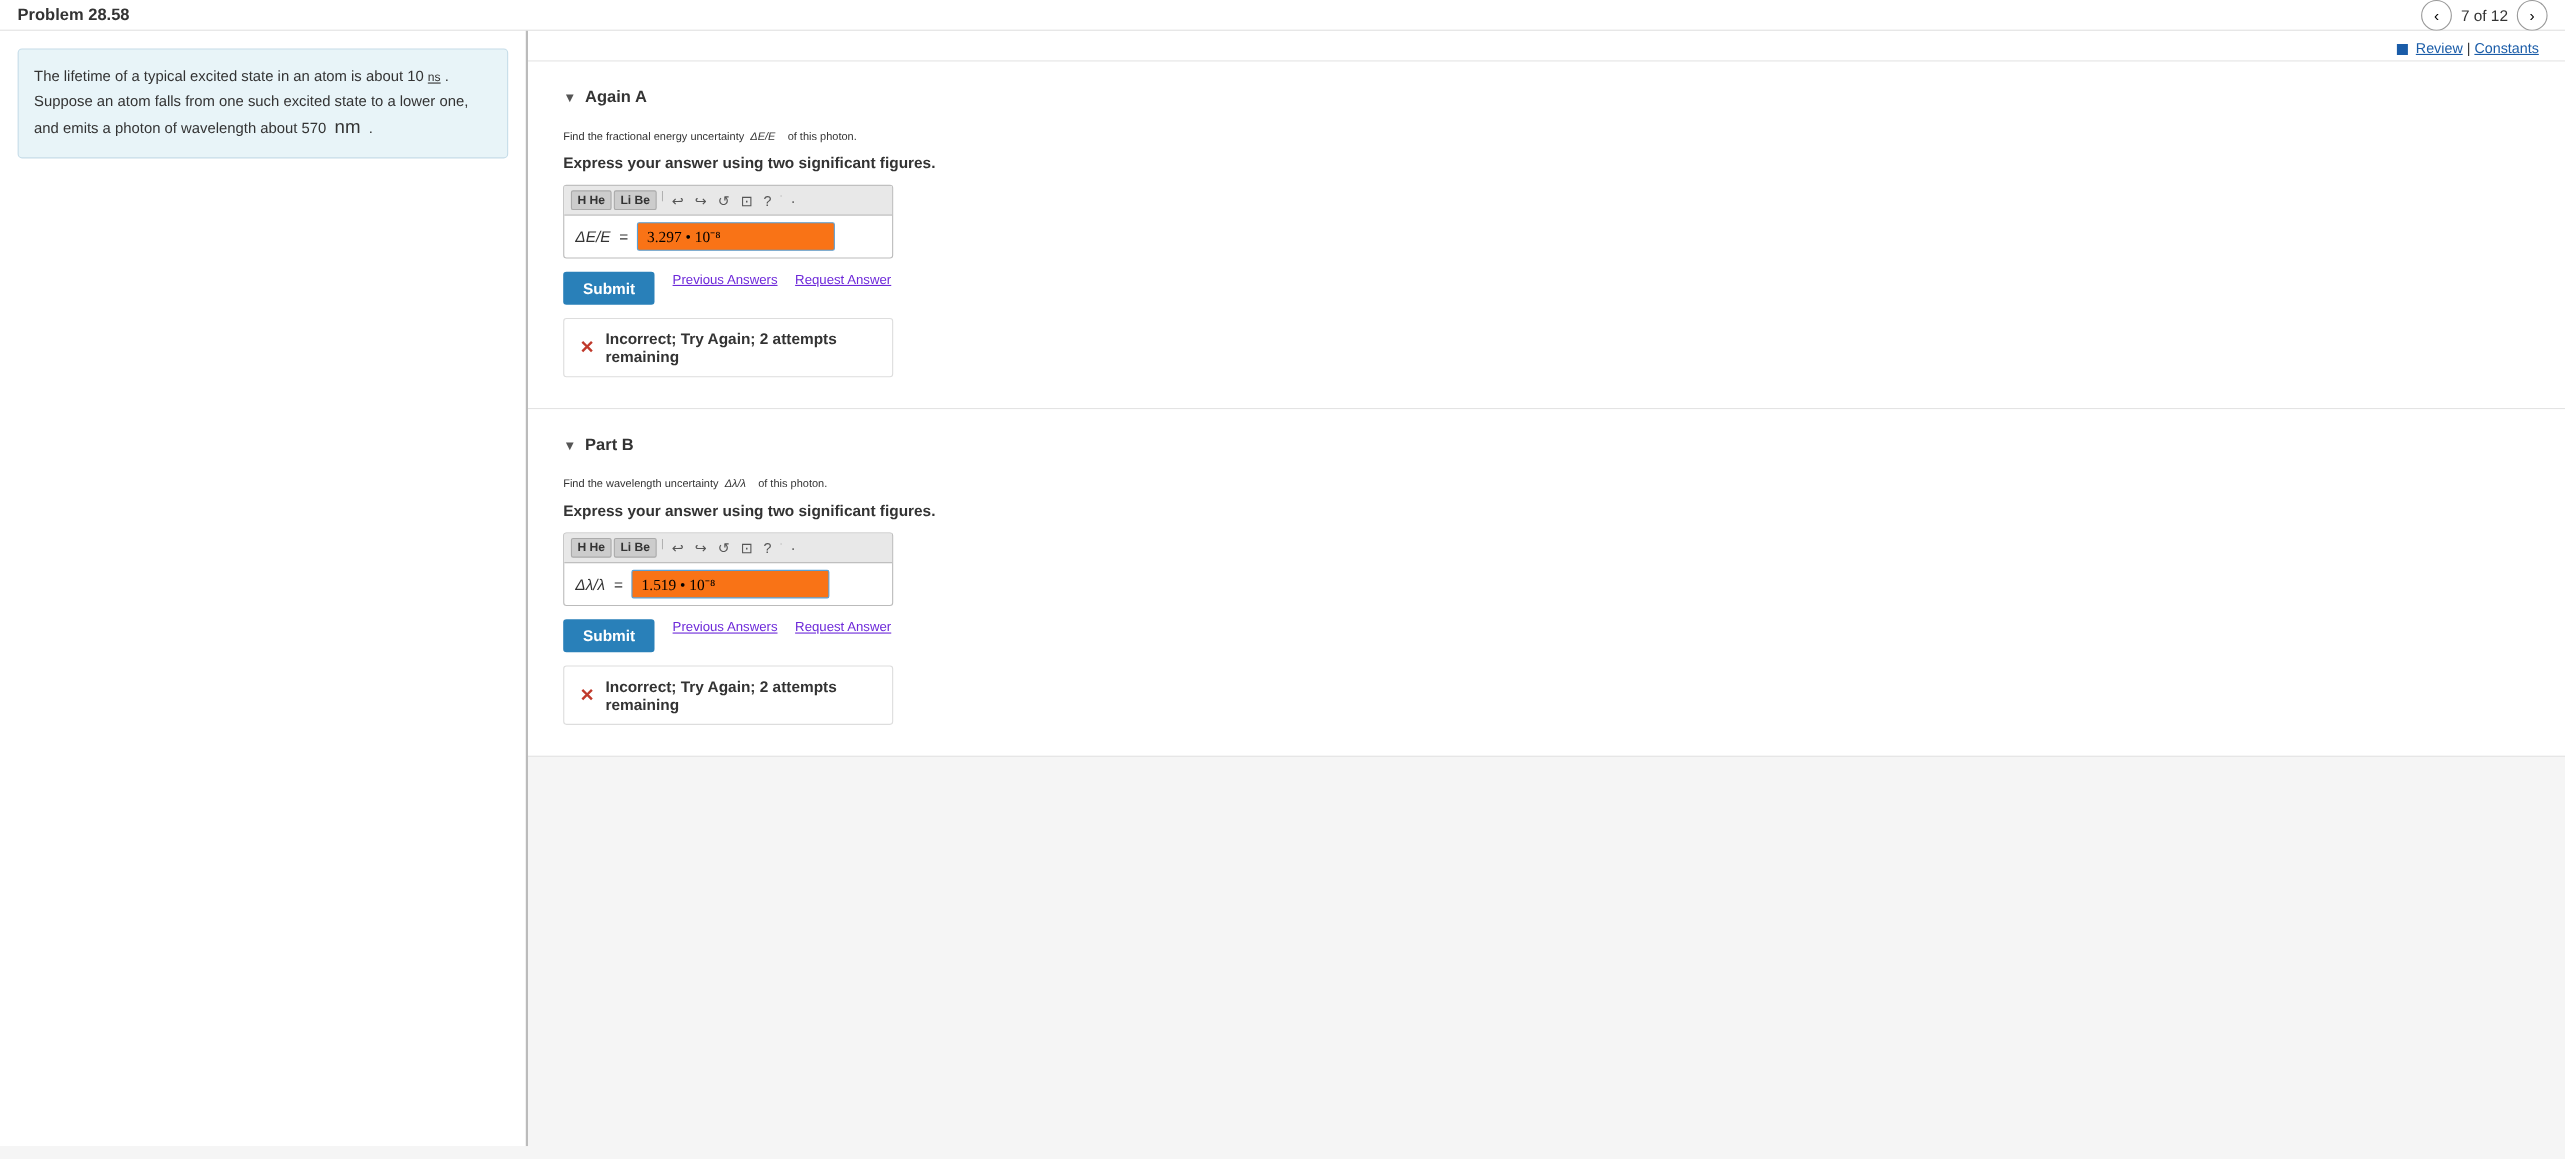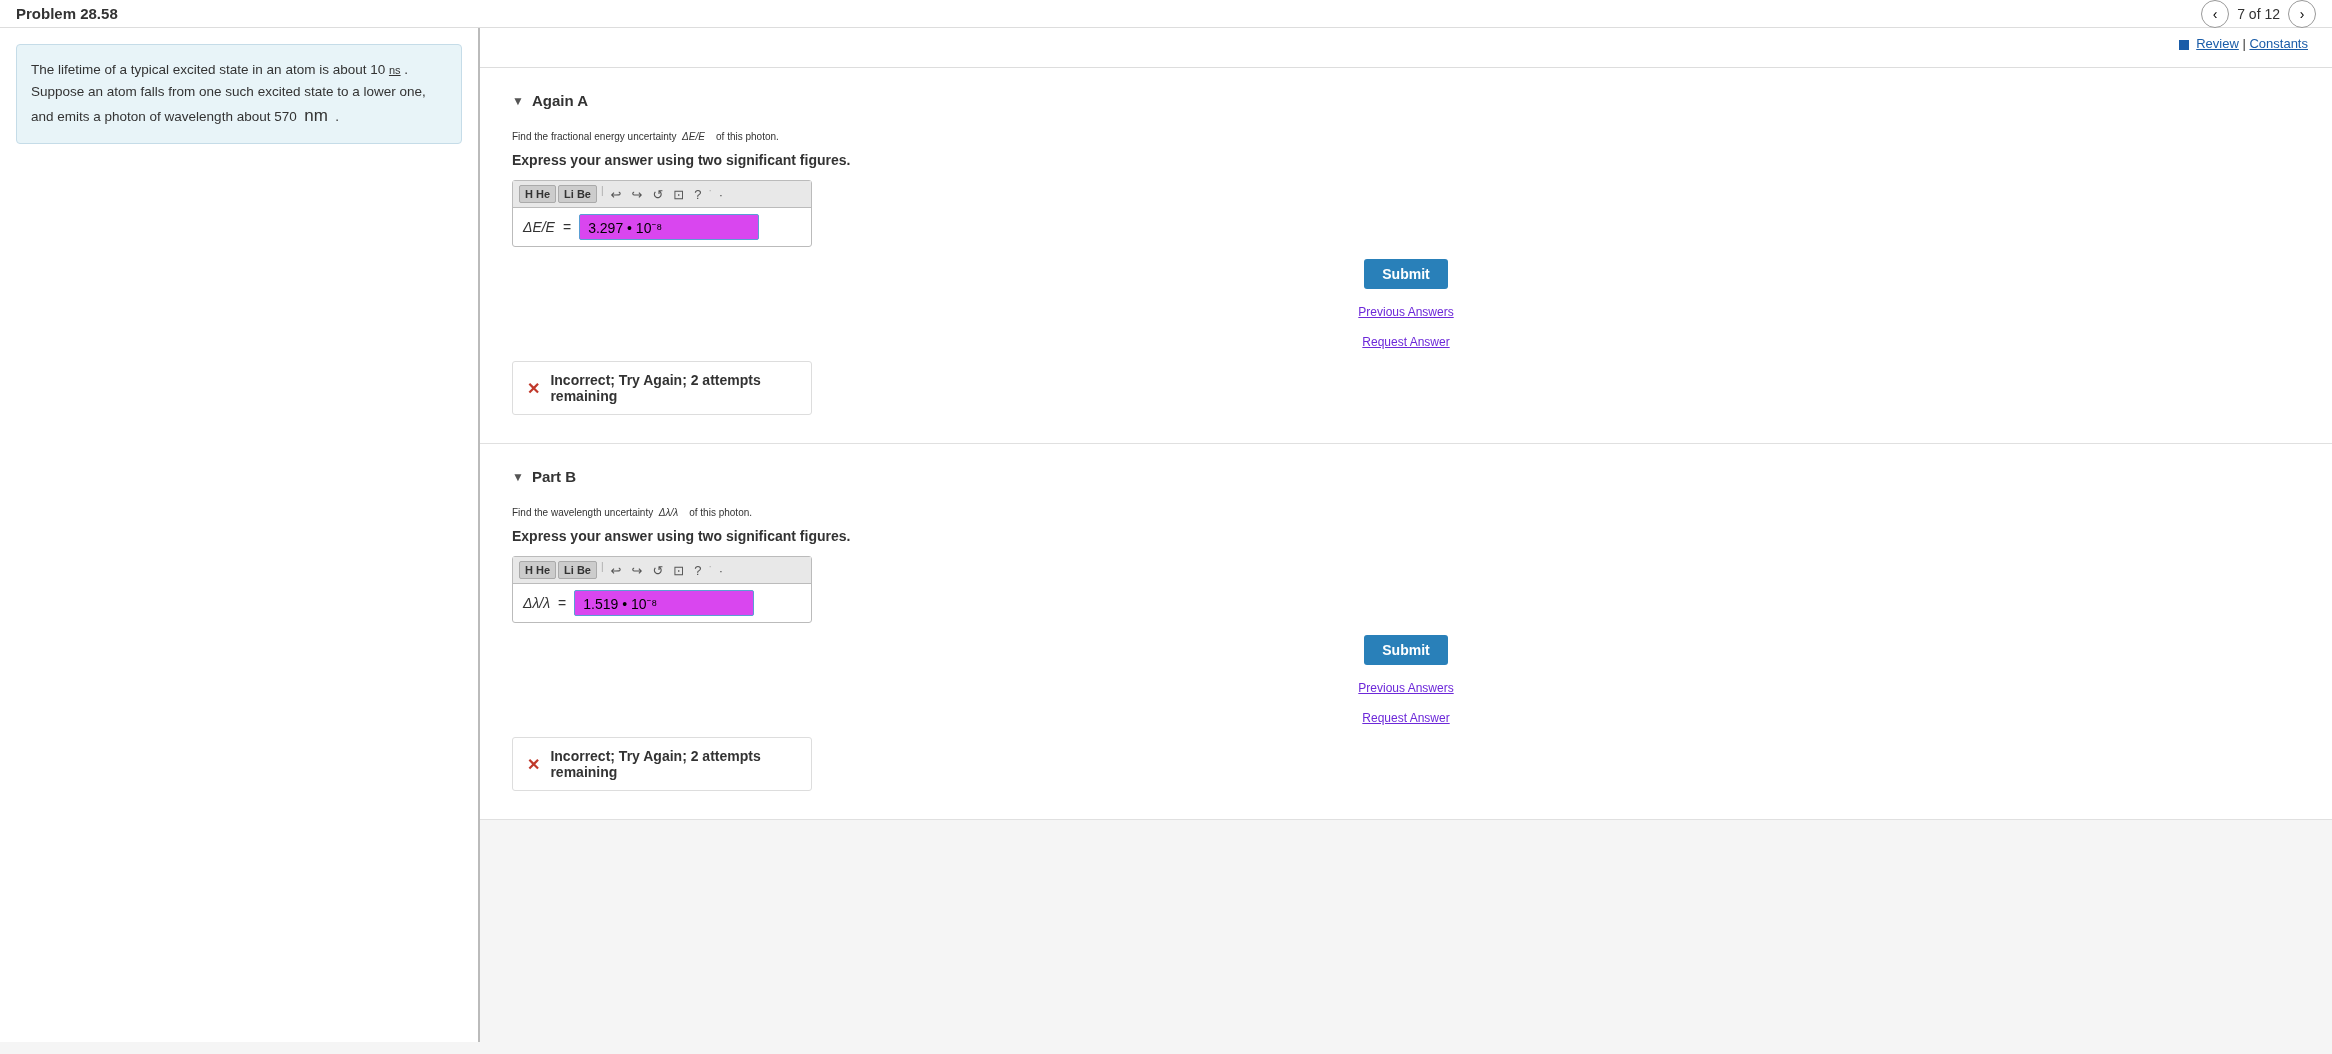--- a/index.html
+++ b/index.html
@@ -55,21 +55,21 @@
     .content {
       flex: 1;
       background: #f5f5f5;
       overflow-y: auto;
       padding: 0;
     }
 
     
     .top-right-links {
       text-align: right;
-      padding: 8px 24px 16px 24px;
+      padding: 8px 24px 4px 24px;
       font-size: 13px;
       border-bottom: 1px solid #ddd;
       background: #fff;
     }
     .top-right-links a { color: #1a5ca8; text-decoration: underline; cursor: pointer; }
     .top-right-links .review-icon {
       display: inline-block;
       width: 10px; height: 10px;
       background: #1a5ca8;
       margin-right: 4px;
@@ -159,30 +159,30 @@
       white-space: nowrap;
     }
     .math-equals { font-size: 14px; }
     .math-field {
       border: 1px solid #5a9fd4;
       border-radius: 2px;
       padding: 4px 8px;
       font-size: 14px;
       width: 180px;
       outline: none;
-      background: #d946ef;
+      background: #f97316;
+      font-family: Liberation Serif, serif;
     }
 
     
     .action-row {
       display: flex;
-      align-items: center;
+      align-items: flex-start;
       gap: 16px;
       margin-bottom: 12px;
-      flex-direction: column;
     }
     .submit-btn {
       background: #2980b9;
       color: #fff;
       border: none;
       border-radius: 3px;
       padding: 7px 18px;
       font-size: 14px;
       cursor: pointer;
       font-weight: bold;

